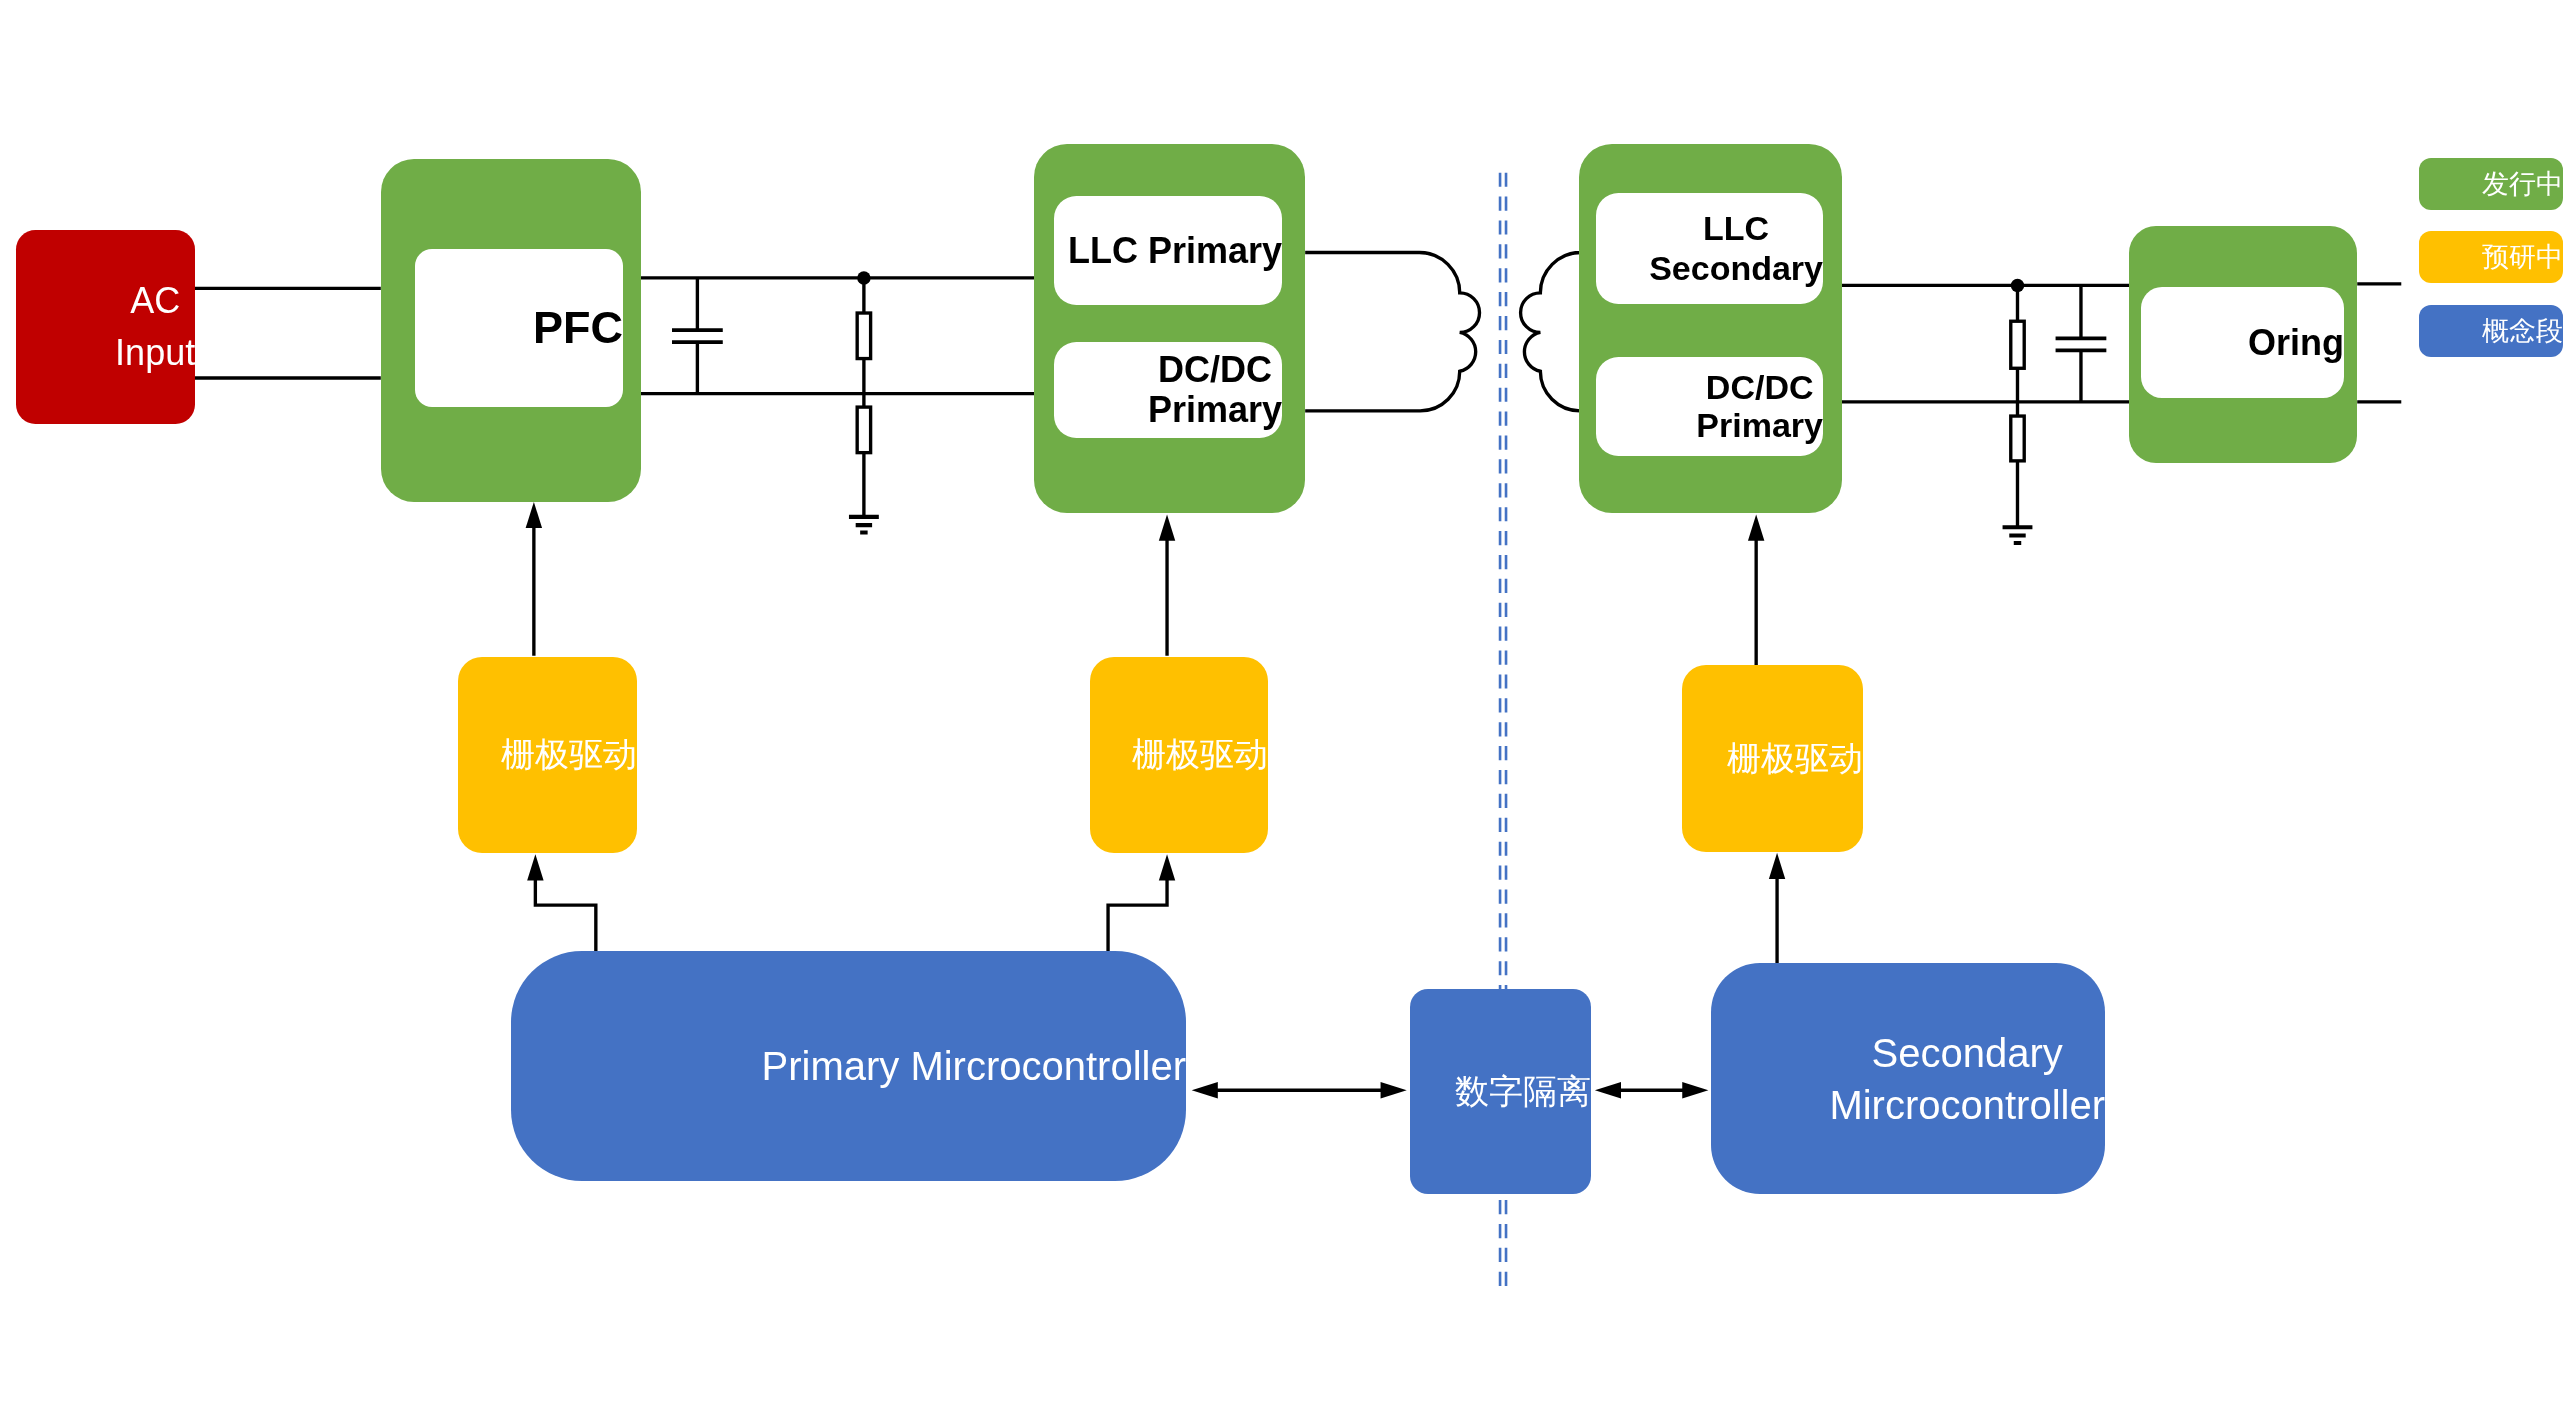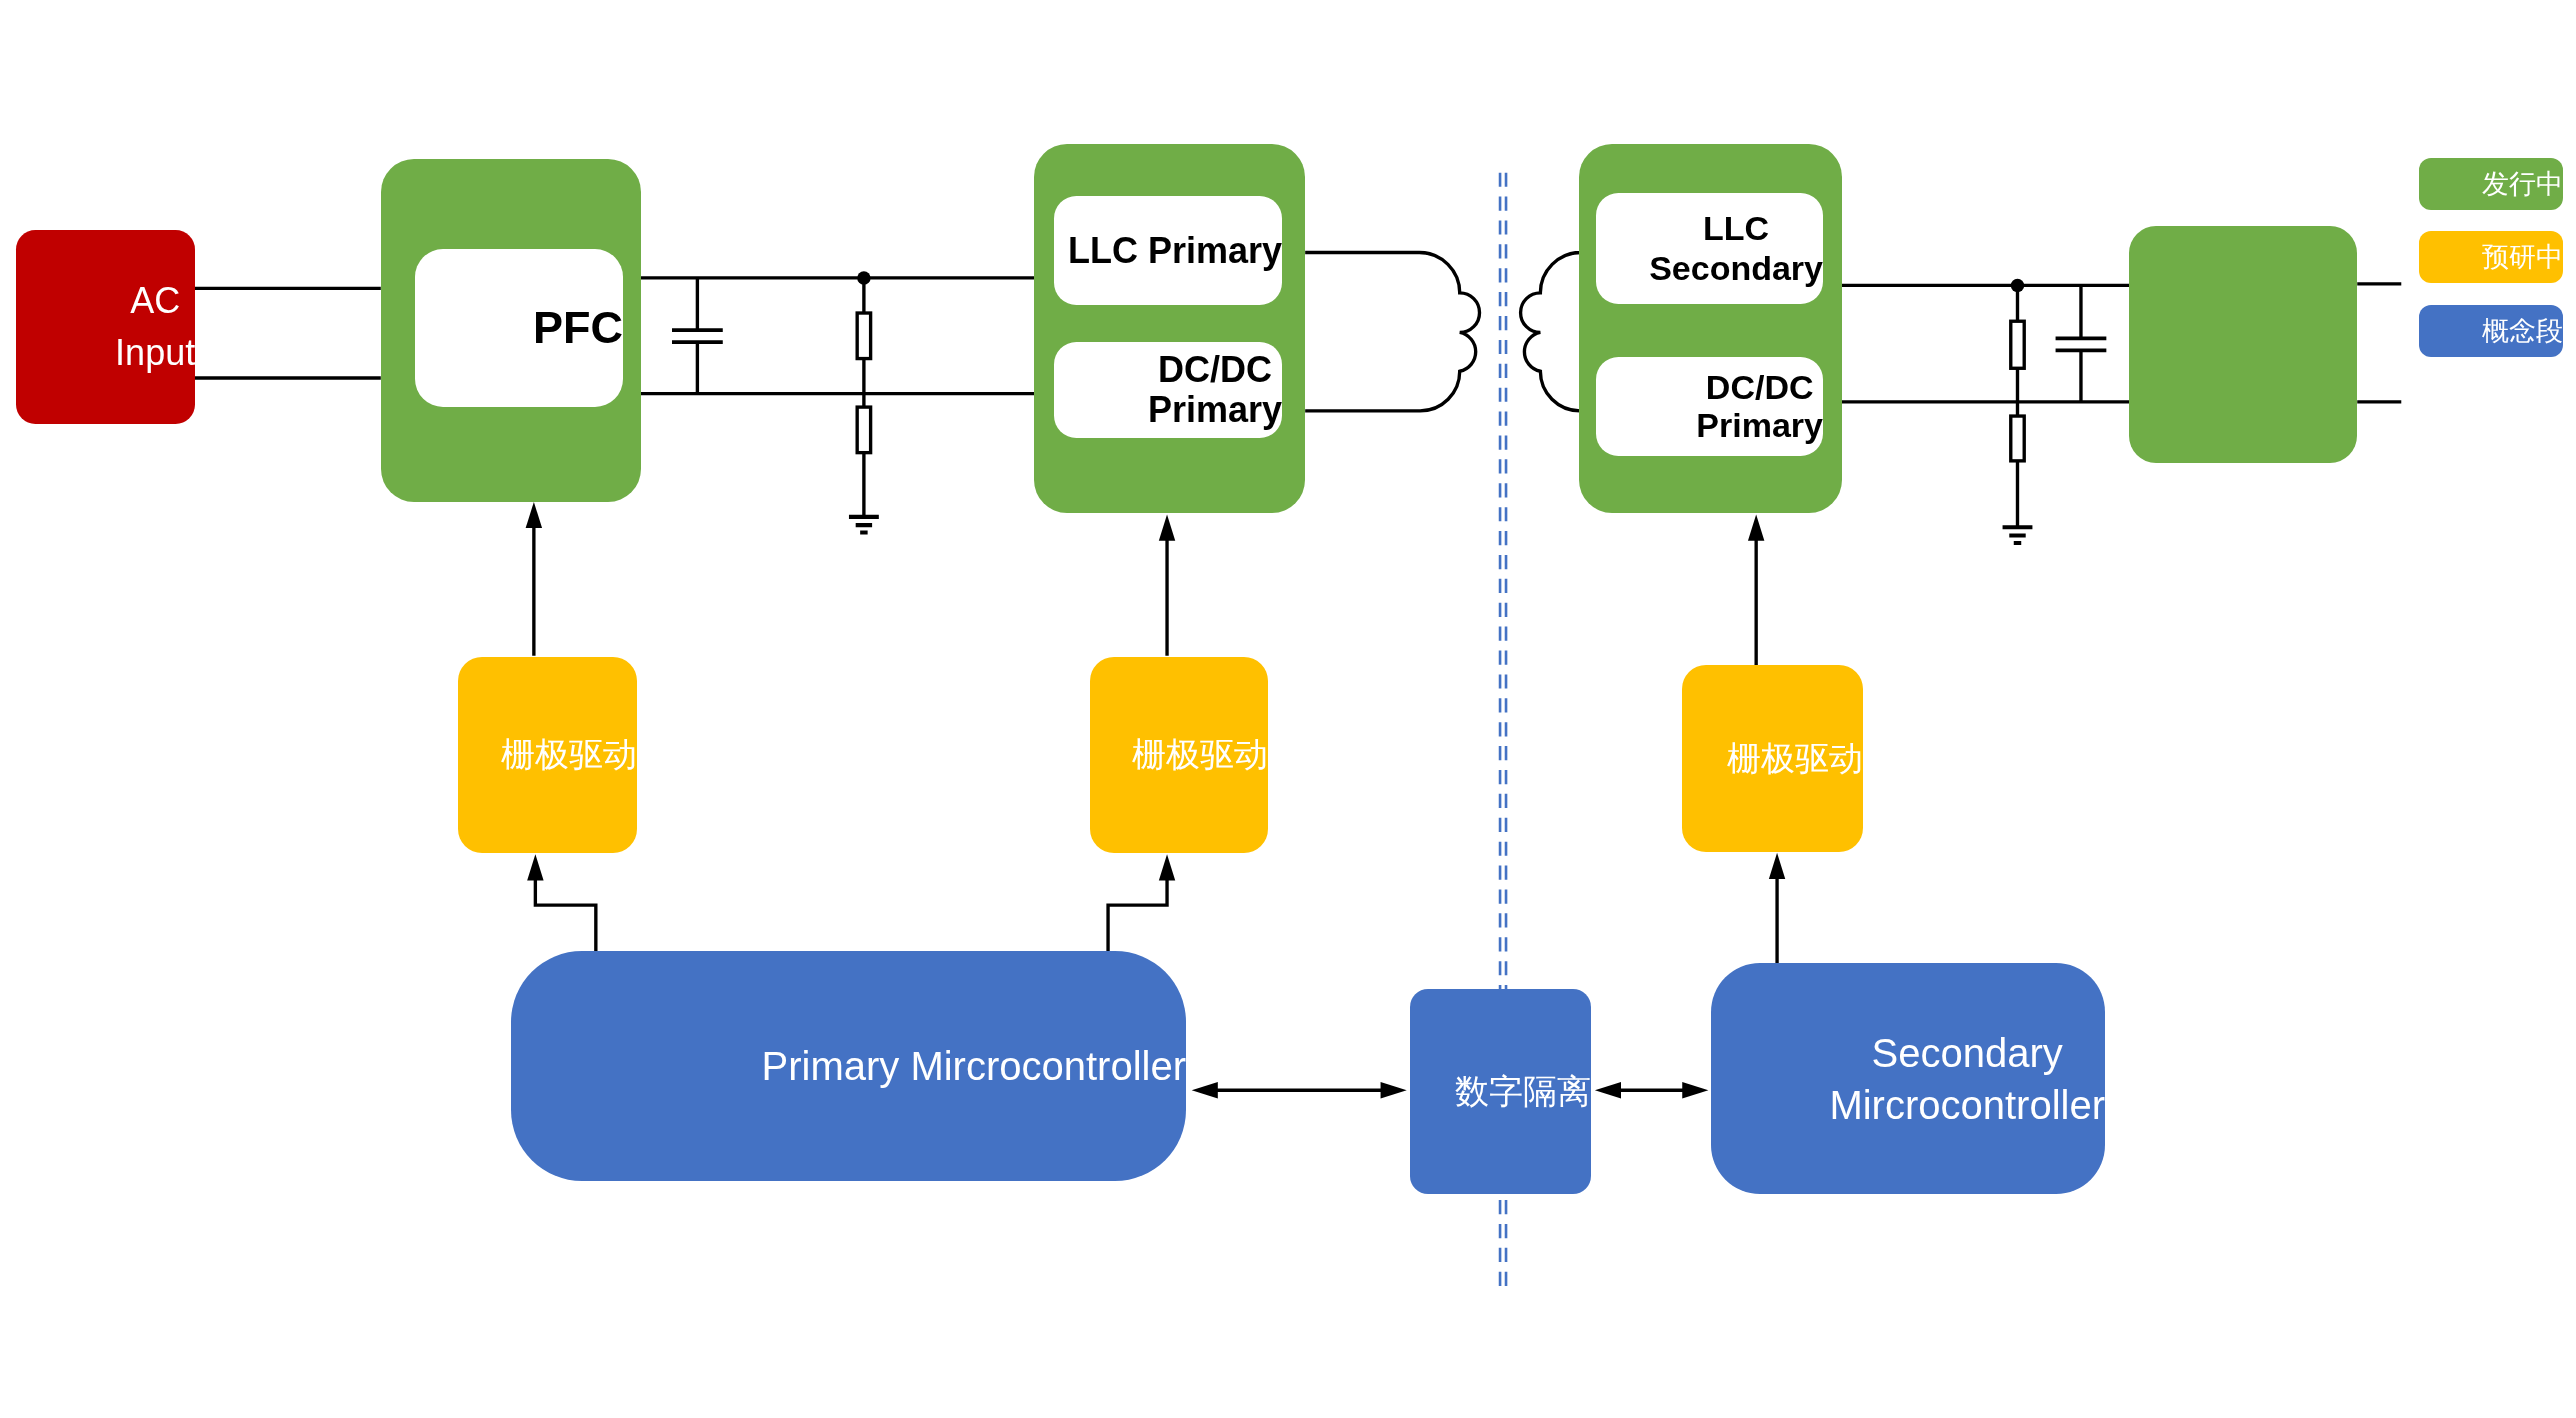--- a/index.html
+++ b/index.html
@@ -14,21 +14,21 @@
   .green{background:#70AD47;}
   .amber{background:#FFC000;color:#ffffff;}
   .blue{background:#4472C4;color:#ffffff;}
   .whitebox{background:#ffffff;color:#000000;}
   .bold{font-weight:bold;}
   .lbl{display:block;}
 
   
   .ac{left:2.2px;top:230px;width:179px;height:194px;border-radius:19.4px;font-size:36px;line-height:1.45;}
   .pfc-g{left:381px;top:159px;width:260px;height:343px;border-radius:33px;}
-  .pfc-w{left:415px;top:249px;width:208px;height:158px;border-radius:28px;font-size:45px;}
+  .pfc-w{left:415px;top:249px;width:208px;height:158px;border-radius:17px;font-size:45px;}
   .llc-g{left:1034px;top:144px;width:271px;height:369px;border-radius:33px;}
   .llc-w1{left:1054px;top:196px;width:228px;height:109px;border-radius:22.4px;font-size:36px;}
   .llc-w2{left:1054px;top:342px;width:228px;height:96px;border-radius:22.4px;font-size:36px;line-height:1.1;}
   .sec-g{left:1579px;top:144px;width:263px;height:369px;border-radius:33px;}
   .sec-w1{left:1596px;top:193px;width:227px;height:111px;border-radius:22.4px;font-size:34px;line-height:1.15;padding-left:44px;}
   .sec-w2{left:1596px;top:357px;width:227px;height:99px;border-radius:22.4px;font-size:34px;line-height:1.1;}
   .oring-g{left:2129px;top:226px;width:228px;height:237px;border-radius:27px;}
   .oring-w{left:2141px;top:287px;width:203px;height:111px;border-radius:21px;font-size:36px;}
 
   
@@ -161,20 +161,23 @@
     </div>
   </div>
   <div class="box whitebox bold sec-w2">
     <div>
       <span class="lbl">DC/DC</span>
       <span class="lbl">Primary</span>
     </div>
   </div>
 
   <div class="box green oring-g"></div>
+  <div class="box whitebox bold oring-w">
+    <span>Oring</span>
+  </div>
 
   <div class="box amber gd gd1">
     <span>栅极驱动</span>
   </div>
   <div class="box amber gd gd2">
     <span>栅极驱动</span>
   </div>
   <div class="box amber gd gd3">
     <span>栅极驱动</span>
   </div>

